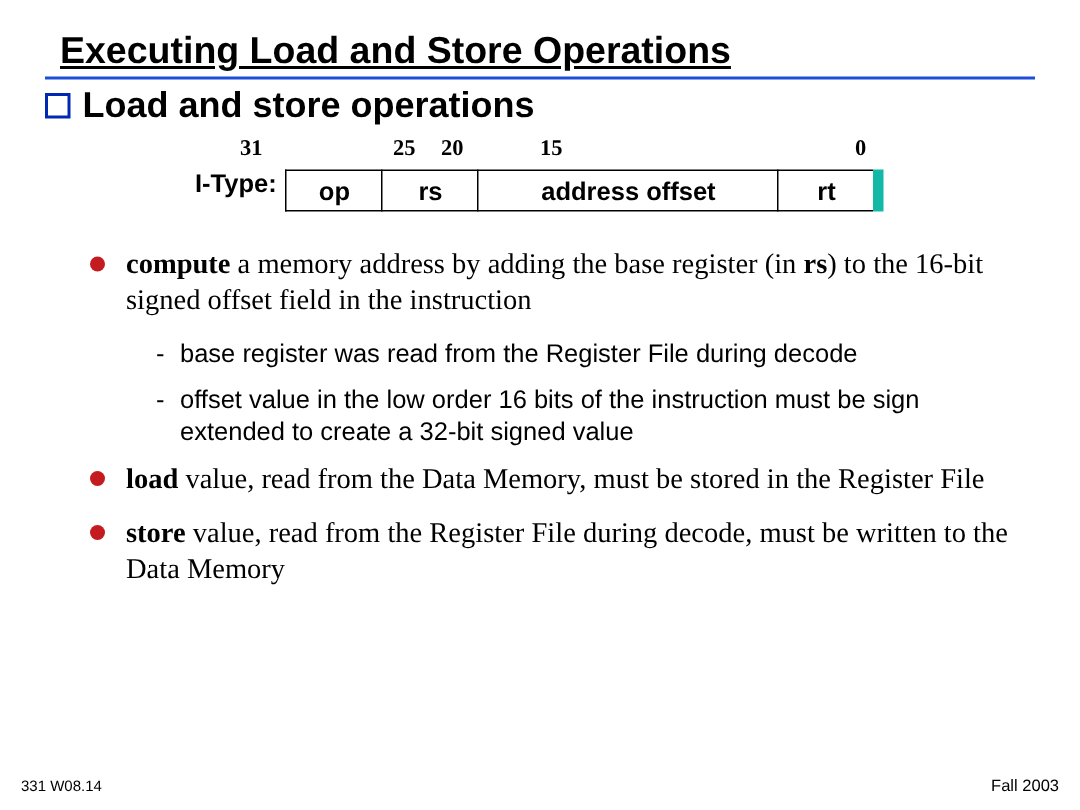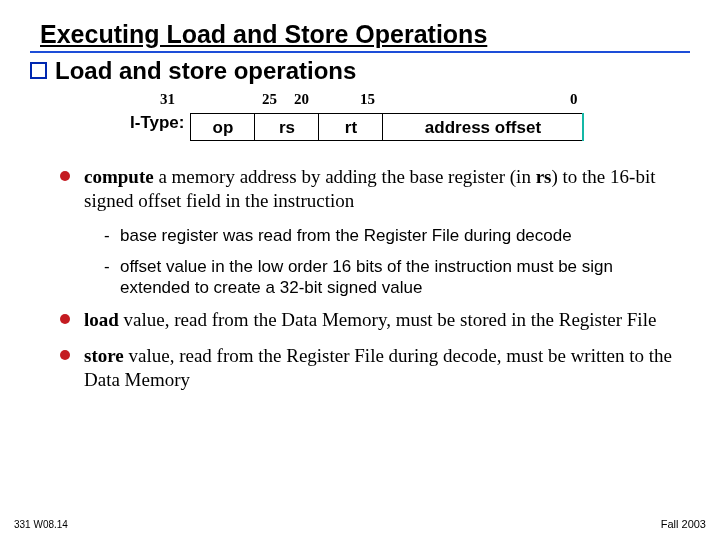--- a/index.html
+++ b/index.html
@@ -67,21 +67,21 @@
   .tick-0  { left: 440px; }
 
   .fmt-row { display: flex; align-items: flex-start; }
   .fmt-label {
     font-weight: bold;
     font-size: 17px;
     margin-right: 6px;
   }
   .fmt-table {
     display: flex;
-    border-right: 2px solid #14b8a6;
+    border-right: 7px solid #14b8a6;
   }
   .cell {
     border: 1px solid #000;
     border-right: none;
     text-align: center;
     font-weight: bold;
     font-size: 17px;
     line-height: 28px;
     height: 28px;
     box-sizing: border-box;
@@ -160,22 +160,22 @@
       <span class="tick tick-25">25</span>
       <span class="tick tick-20">20</span>
       <span class="tick tick-15">15</span>
       <span class="tick tick-0">0</span>
     </div>
     <div class="fmt-row">
       <div class="fmt-label">I-Type:</div>
       <div class="fmt-table">
         <div class="cell c-op">op</div>
         <div class="cell c-rs">rs</div>
+        <div class="cell c-off">address offset</div>
         <div class="cell c-rt">rt</div>
-        <div class="cell c-off">address offset</div>
       </div>
     </div>
   </div>
 
   <div class="body">
 
     <div class="bul1">
       <span class="strong">compute </span><span>a memory address by adding the base register (in </span><span class="strong">rs</span><span>) to the 16-bit signed offset field in the instruction</span>
     </div>
 

